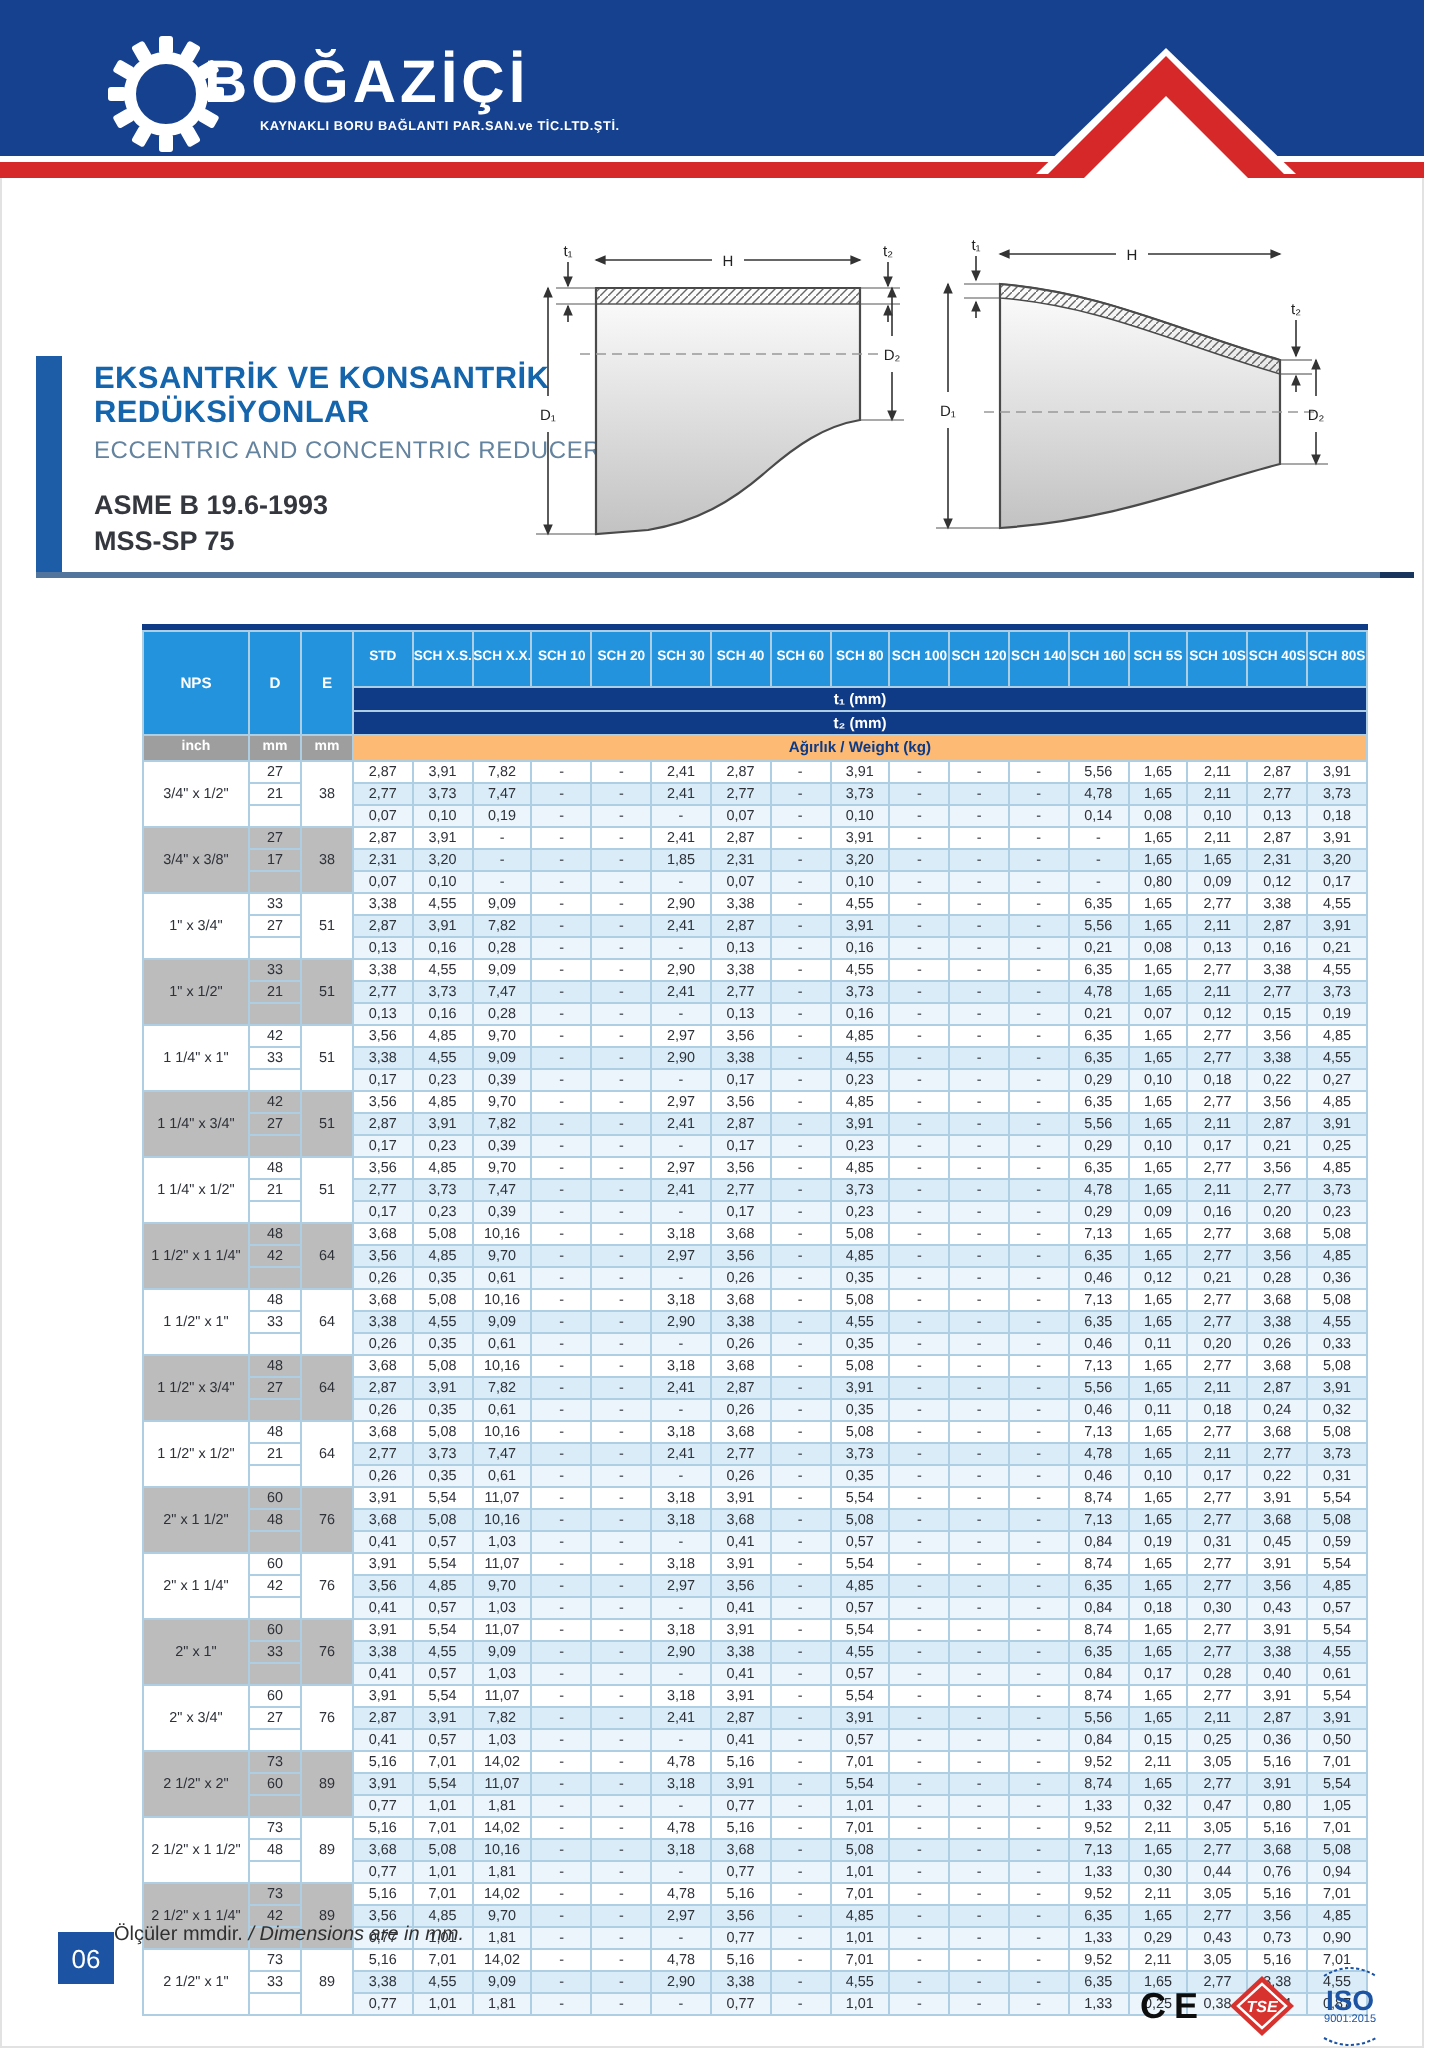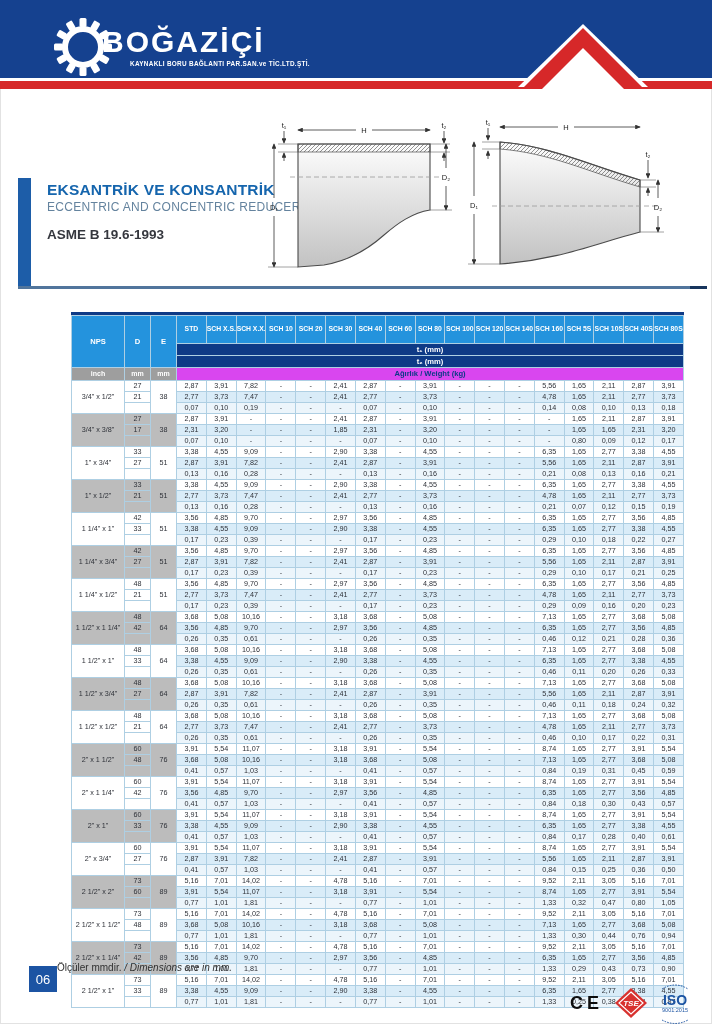--- a/index.html
+++ b/index.html
@@ -42,21 +42,21 @@
   #spec-table table{border-collapse:collapse;table-layout:fixed;width:613px;}
   #spec-table th,#spec-table td{padding:0;text-align:center;vertical-align:middle;
       overflow:hidden;white-space:nowrap;border:1px solid #aecfe3;}
   tr.ch th{background:#2493dd;color:#fff;font-size:6.8px;font-weight:bold;height:27px;
       line-height:1.2;border-color:#1a77bd;white-space:normal;}
   tr.ch th.lh{font-size:7.6px;}
   tr.band td{background:#0e3a86;color:#fff;font-size:7.6px;font-weight:bold;height:11px;
       line-height:11px;border-color:#2493dd;}
   tr.units td{background:#9e9e9e;color:#fff;font-weight:bold;font-size:7px;height:12px;
       line-height:12px;border-color:#8a8a8a;}
-  tr.units td.wband{background:#d946ef;color:#0d3a86;font-size:7.6px;border-color:#8fc0e0;margin-left:22px;}
+  tr.units td.wband{background:#fdba74;color:#0d3a86;font-size:7.6px;border-color:#8fc0e0;margin-left:22px;}
   tr.br td{font-size:7.2px;color:#2e3138;height:10px;line-height:10px;}
   tr.r1 td{background:#ffffff;}
   tr.r2 td{background:#d9ecf8;}
   tr.r3 td{background:#ecf5fb;}
   tr.gs td{border-top:1px solid #7fa3bd;}
   td.nps,td.ecol,td.dcol{background:#ffffff !important;}
   td.gy{background:#bcbcbc !important;border-color:#9a9a9a;}
 
   
   .note{position:absolute;left:57px;top:962px;font-size:10px;color:#303030;}
@@ -102,23 +102,25 @@
       <div class="brand-text">
         <div class="brand-name">BOĞAZİÇİ</div>
         <div class="brand-tagline">KAYNAKLI BORU BAĞLANTI PAR.SAN.ve TİC.LTD.ŞTİ.</div>
       </div>
     </div>
   </div>
 
   <div class="title-bar"></div>
   <div class="title-block">
     <div class="title-l">EKSANTRİK VE KONSANTRİK</div>
+    <div class="title-l">REDÜKSİYONLAR</div>
     <div class="title-sub">ECCENTRIC AND CONCENTRIC REDUCERS</div>
     <div class="standards">
       <div>ASME B 19.6-1993</div>
+      <div>MSS-SP 75</div>
     </div>
   </div>
   <div class="title-rule"></div>
 
   <svg class="diagram dg-left" width="198" height="162" viewBox="0 0 198 162">
     <defs>
       <linearGradient id="gradL" x1="0" y1="0" x2="0" y2="1">
         <stop offset="0" stop-color="#fdfdfd"></stop>
           <stop offset="1" stop-color="#c2c2c2"></stop>
       </linearGradient>

